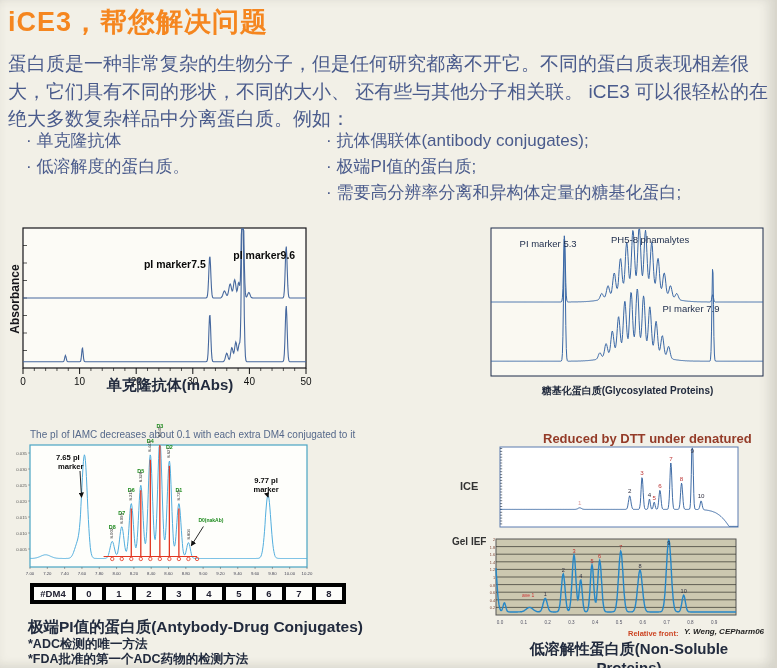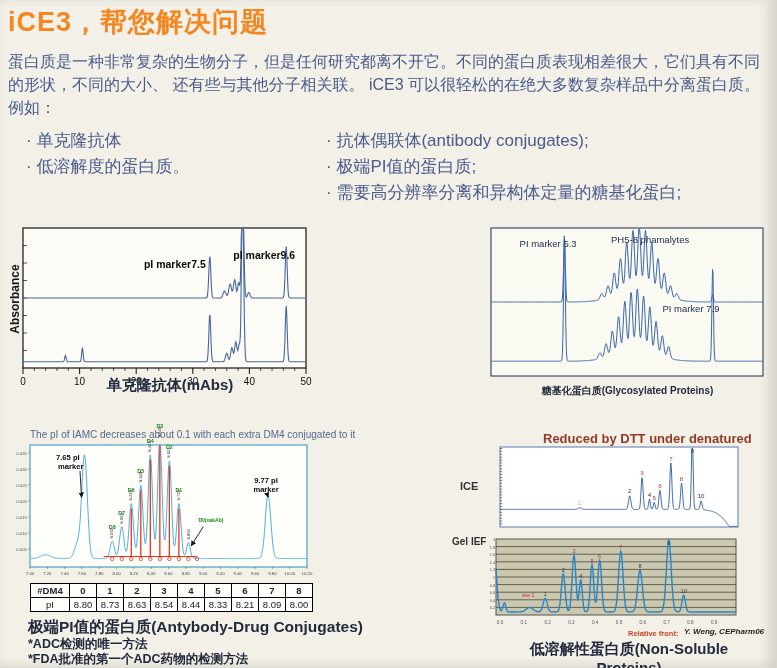--- a/index.html
+++ b/index.html
@@ -1,34 +1,34 @@
 <!DOCTYPE html>
 <html><head>
 <meta charset="utf-8">
 <style>
   html,body{margin:0;padding:0;background:#d9d6cc;}
   #page{position:relative;width:775px;height:668px;background:#f2f0e7;overflow:hidden;
         font-family:"Liberation Sans","DejaVu Sans",sans-serif;
         box-shadow:inset -8px 0 10px rgba(60,60,50,.10), inset 0 -5px 8px rgba(60,60,50,.06);}
   .abs{position:absolute;}
   #title{left:8px;top:4px;font-size:27px;font-weight:bold;color:#f5861f;letter-spacing:1px;}
-  #intro{left:8px;top:50px;width:764px;font-size:16px;line-height:1.45;color:#4a5b8c;}
+  #intro{left:8px;top:50px;width:764px;font-size:19px;line-height:1.45;color:#4a5b8c;}
   ul.blist{margin:16px;padding:0;font-size:17px;color:#4a5b8c;line-height:1.0;}
   ul.blist li{list-style:none;margin:0 0 9px 0;}
   ul.blist li::before{content:"· ";}
   #blist-left{left:10px;top:116px;}
   #blist-right{left:310px;top:116px;}
   .cap{font-weight:bold;color:#222b3e;text-align:center;}
   #ylab-mabs{left:-40px;top:292px;width:110px;height:14px;text-align:center;
              font-size:12px;font-weight:bold;color:#15151a;transform:rotate(-90deg);}
   #cap-mabs{left:40px;top:376px;width:260px;font-size:15px;}
   #cap-glyco{left:495px;top:384px;width:265px;font-size:10px;}
   #note-adc{left:30px;top:429px;font-size:10px;color:#55688a;}
   #adc-table{left:30px;top:583px;border-collapse:collapse;background:#fdfdfa;}
-  #adc-table td{border:1px solid #000000;font-size:9.5px;color:#223;
+  #adc-table td{border:4px solid #000000;font-size:9.5px;color:#223;
                 text-align:center;width:24px;height:13px;padding:0 1px;}
   #adc-table td:first-child{width:36px;}
   #cap-adc{left:28px;top:617px;font-size:15.5px;font-weight:bold;color:#222b3e;}
   .foot{left:28px;font-size:12.5px;font-weight:bold;color:#222b3e;}
   #foot1{top:636px;} #foot2{top:651px;}
   #title-ice{left:543px;top:431px;font-size:13px;font-weight:600;color:#943b28;}
   #lab-ice{left:460px;top:480px;font-size:11px;font-weight:bold;color:#333;}
   #lab-gel{left:452px;top:536px;font-size:10px;font-weight:bold;color:#333;}
   #red-xlab{left:628px;top:629px;font-size:7.5px;font-weight:bold;color:#cc4422;}
   #attrib{left:684px;top:627px;font-size:8px;font-weight:bold;font-style:italic;color:#222;text-align:center;}
@@ -219,32 +219,20 @@
           <td style="font-weight: bold;">0</td>
           <td style="font-weight: bold;">1</td>
           <td style="font-weight: bold;">2</td>
           <td style="font-weight: bold;">3</td>
           <td style="font-weight: bold;">4</td>
           <td style="font-weight: bold;">5</td>
           <td style="font-weight: bold;">6</td>
           <td style="font-weight: bold;">7</td>
           <td style="font-weight: bold;">8</td>
         </tr>
-        <tr>
-          <td>pI</td>
-          <td>8.80</td>
-          <td>8.73</td>
-          <td>8.63</td>
-          <td>8.54</td>
-          <td>8.44</td>
-          <td>8.33</td>
-          <td>8.21</td>
-          <td>8.09</td>
-          <td>8.00</td>
-        </tr>
       </tbody>
     </table>
   <div class="abs" id="cap-adc">极端PI值的蛋白质(Antybody-Drug Conjugates)</div>
   <div class="abs foot" id="foot1">*ADC检测的唯一方法</div>
   <div class="abs foot" id="foot2">*FDA批准的第一个ADC药物的检测方法</div>
 
   <div class="abs" id="title-ice">Reduced by DTT under denatured condition</div>
   <div class="abs" id="lab-ice">ICE</div>
   <svg id="svg-ice" style="left:496px;top:444px;" width="246" height="88">
       <rect x="4" y="3" width="238" height="80" fill="#ffffff" stroke="#5a7ab0" stroke-width="1"></rect>

